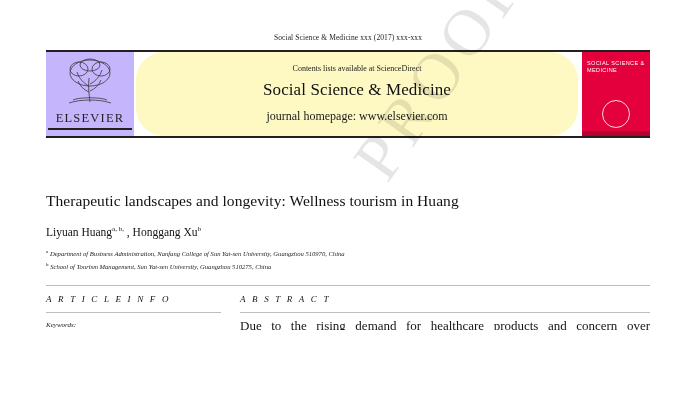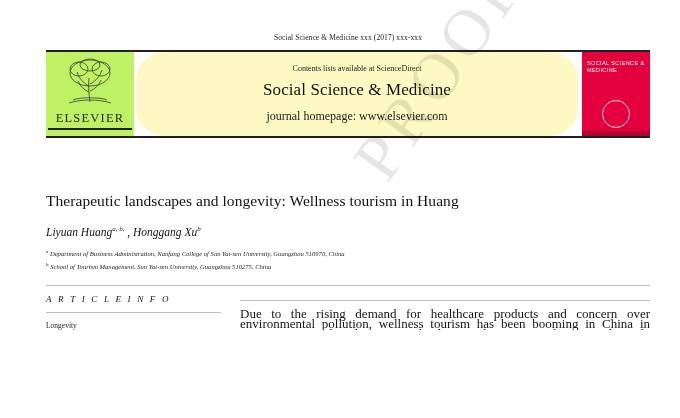--- a/index.html
+++ b/index.html
@@ -56,21 +56,21 @@
     left: 0; top: 86px;
     width: 604px;
     height: 2px;
     background: #231f20;
   }
   .elsevier-box {
     position: absolute;
     left: 0; top: 2px;
     width: 88px;
     height: 84px;
-    background: #bef264;
+    background: #c4b5fd;
     border-right: 0px;
     display: flex;
     flex-direction: column;
     align-items: center;
     justify-content: flex-start;
   }
   .elsevier-tree {
     margin-top: 4px;
   }
   .elsevier-word {
@@ -163,21 +163,20 @@
     color: #111;
     letter-spacing: 0.05px;
   }
   .authors {
     position: absolute;
     left: 38px;
     top: 225px;
     width: 560px;
     font-size: 11.5px;
     color: #111;
-    font-style: italic;
   }
   .authors sup {
     font-size: 7px;
     vertical-align: super;
   }
   .affiliations {
     position: absolute;
     left: 38px;
     top: 246px;
     width: 560px;
@@ -334,25 +333,27 @@
       <sup>b</sup>
       <span>School of Tourism Management, Sun Yat-sen University, Guangzhou 510275, China</span>
     </div>
   </div>
 
   <div class="sep-rule"></div>
 
   <div class="col-left">
     <div class="section-head">A R T I C L E   I N F O</div>
     <div class="left-rule"></div>
+    <div class="keywords-label">Keywords:</div>
     <div class="keyword">Longevity</div>
     <div class="keyword">College</div>
     <div class="keyword">China</div>
   </div>
 
   <div class="col-right">
+    <div class="section-head">A B S T R A C T</div>
     <div class="right-rule"></div>
     <div class="abstract-text">Due to the rising demand for healthcare products and concern over environmental pollution, wellness tourism has been booming in China in recent years. The therapeutic landscape theory provides a multi-scale interpretation of wellness tourism to explore how wellness tourists achieve health in healing places. By presenting the results of 83 interviews conducted in Bama, China, this study reveals that the "longevity village" Bama, endorsed by centenarians, provides a retreat that combines natural beauty and a harmonious neighbourhood for wellness tourists. This article argues that although three themes—natural environment, social interaction and symbolic landscape—work together in the healing process of tourists, the symbolic landscape, which is significantly shaped by the longevity culture, plays a dominant role. Longevity in Chinese culture symbolises the alignment of a strong body, graceful mind and pleasant habitat. Furthermore, tourism reinforces the im-</div>
   </div>
 
   <div class="watermark">PROOF</div>
 
 </div>
 
 </body></html>

